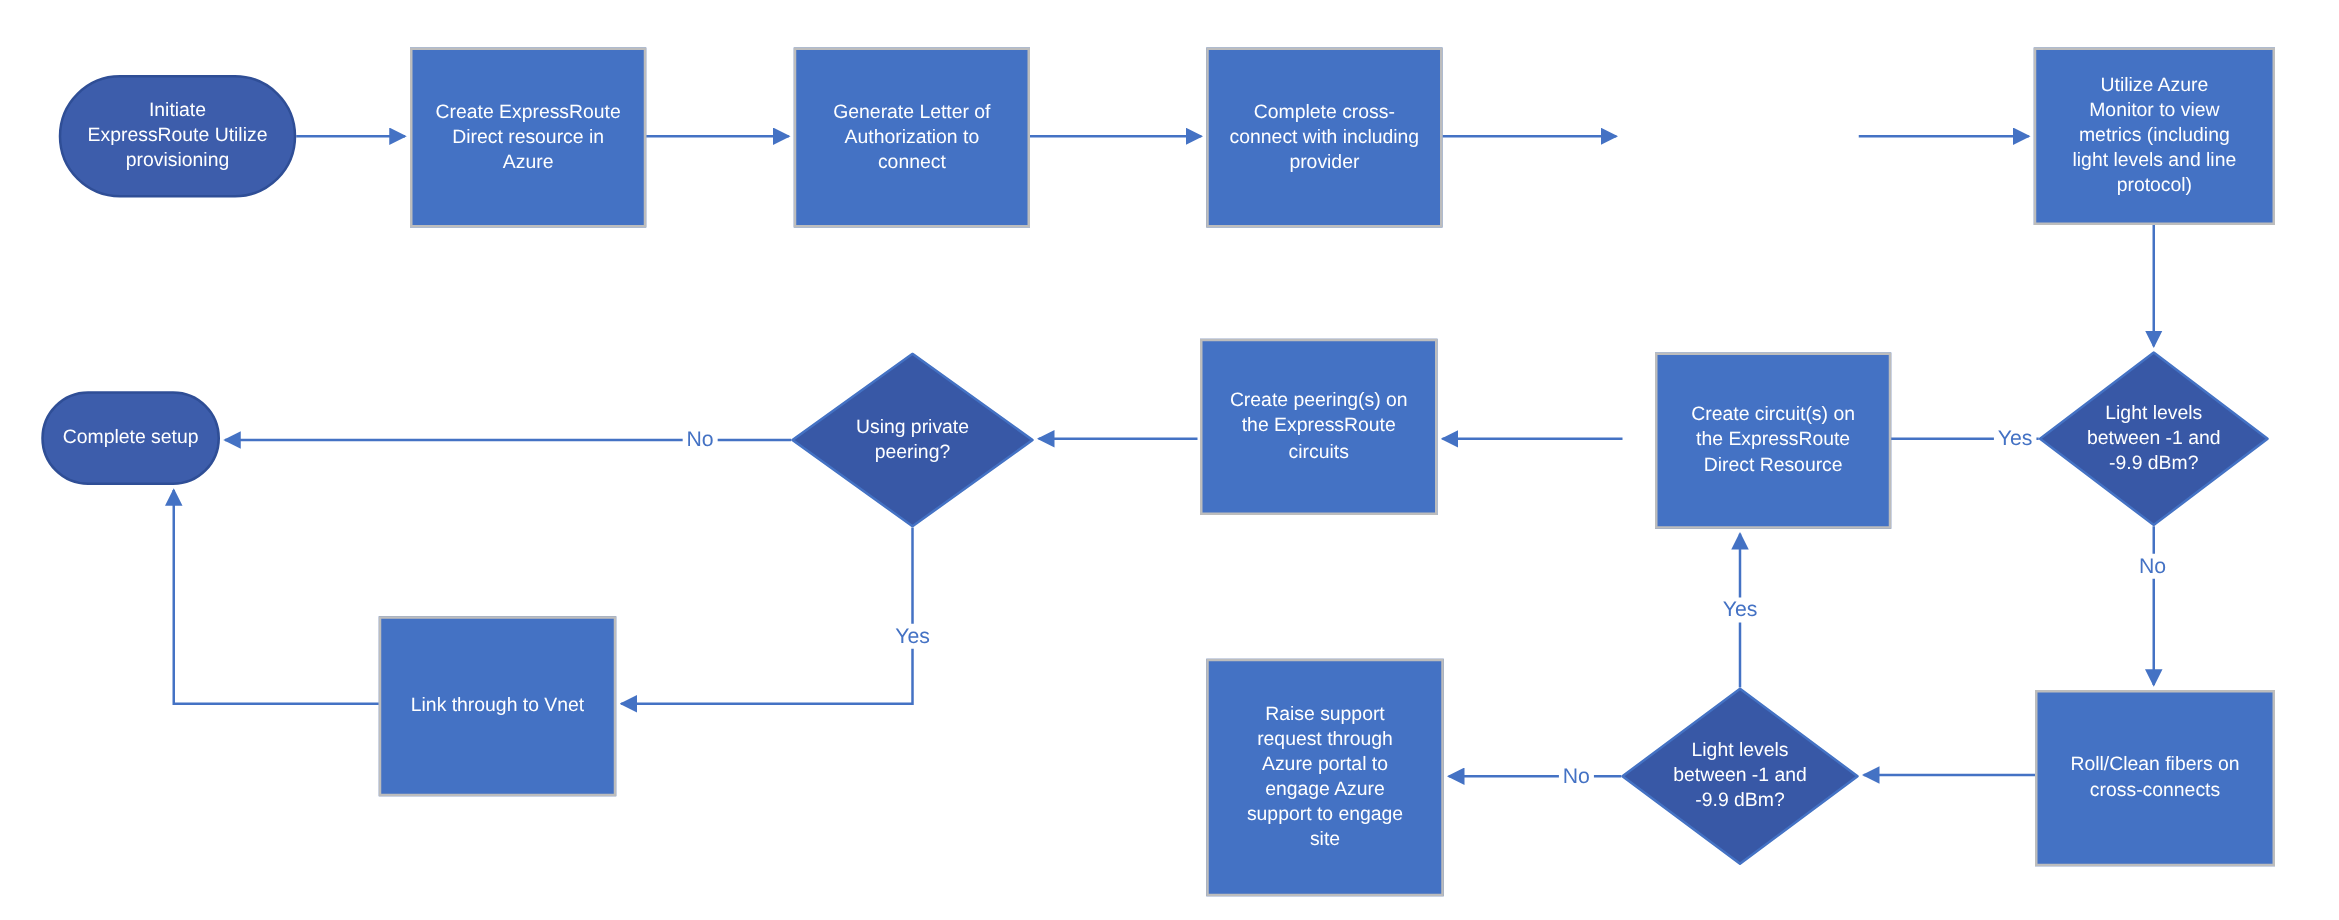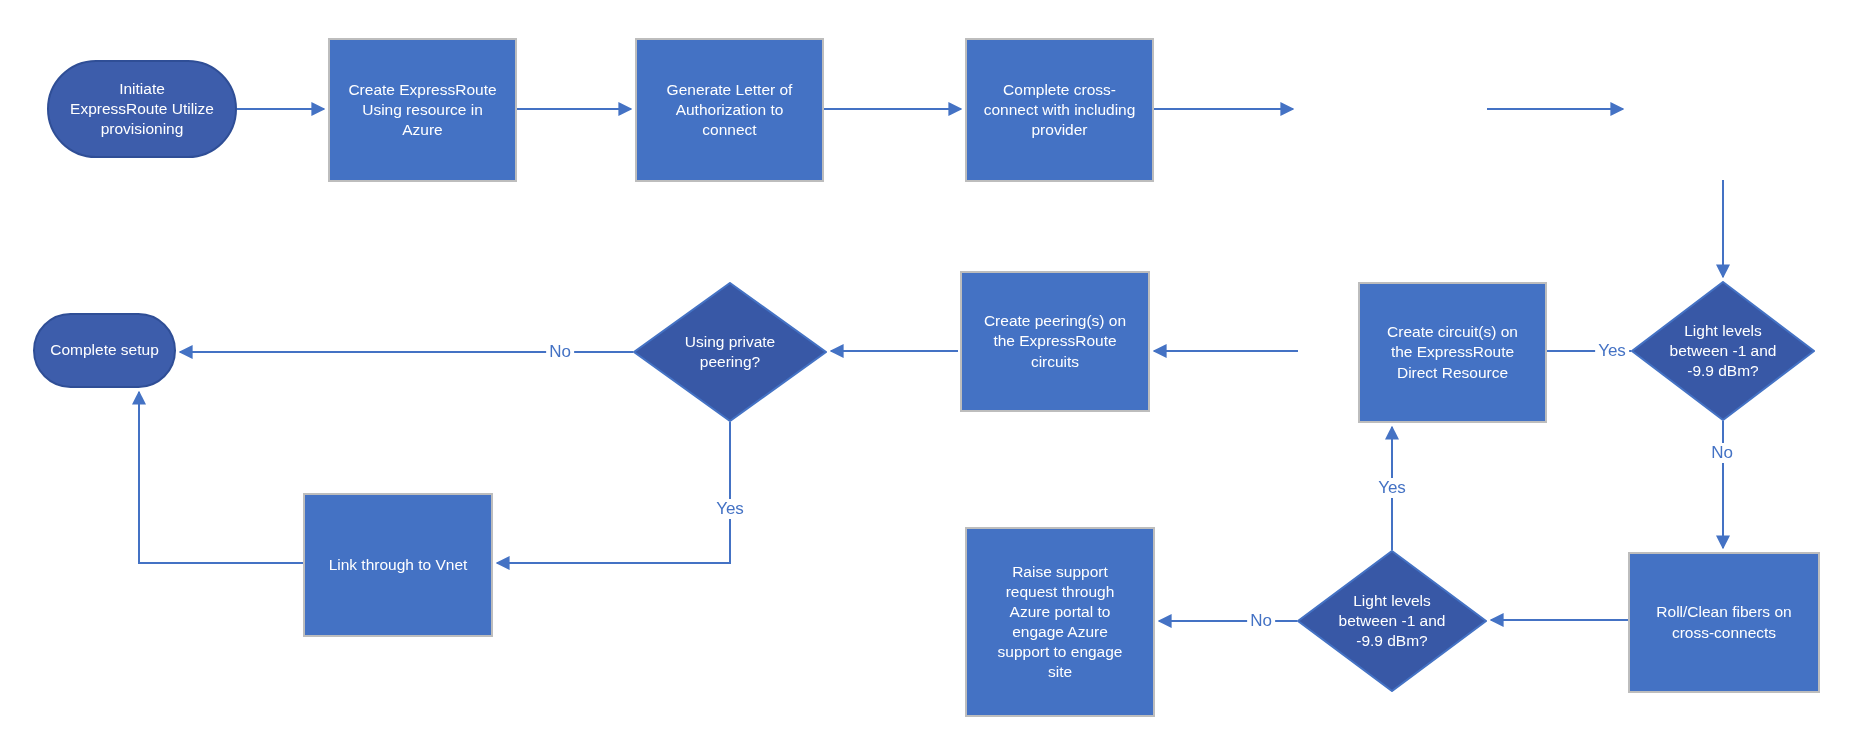--- a/index.html
+++ b/index.html
@@ -81,36 +81,39 @@
     <line x1="1723" y1="421" x2="1723" y2="548" marker-end="url(#arrowhead)"></line>
     <line x1="1628" y1="620" x2="1491" y2="620" marker-end="url(#arrowhead)"></line>
     <line x1="1297" y1="621" x2="1159" y2="621" marker-end="url(#arrowhead)"></line>
     <line x1="1392" y1="550" x2="1392" y2="427" marker-end="url(#arrowhead)"></line>
   </svg>
 
   <div class="node terminator" style="left:47px;top:60px;width:190px;height:98px">
     <span class="node-text" style="max-width:145px">Initiate ExpressRoute Utilize provisioning</span>
   </div>
   <div class="node process" style="left:328px;top:38px;width:189px;height:144px">
-    <span class="node-text">Create ExpressRoute Using resource in Azure</span>
+    <span class="node-text">Create ExpressRoute Direct resource in Azure</span>
   </div>
   <div class="node process" style="left:635px;top:38px;width:189px;height:144px">
     <span class="node-text">Generate Letter of Authorization to connect</span>
   </div>
   <div class="node process" style="left:965px;top:38px;width:189px;height:144px">
     <span class="node-text">Complete cross-connect with including provider</span>
+  </div>
+  <div class="node process" style="left:1627px;top:38px;width:193px;height:142px">
+    <span class="node-text" style="max-width:134px">Utilize Azure Monitor to view metrics (including light levels and line protocol)</span>
   </div>
 
   <div class="node decision" style="left:1631px;top:281px;width:184px;height:140px">
     <svg class="diamond" viewBox="0 0 184 140" preserveAspectRatio="none">
         <polygon points="92,1 183,70 92,139 1,70"></polygon>
       </svg>
     <span class="node-text diamond-label">Light levels between -1 and -9.9 dBm?</span>
   </div>
-  <div class="node process" style="left:1358px;top:282px;width:189px;height:141px">
+  <div class="node process" style="left:1324px;top:282px;width:189px;height:141px">
     <span class="node-text">Create circuit(s) on the ExpressRoute Direct Resource</span>
   </div>
   <div class="node process" style="left:960px;top:271px;width:190px;height:141px">
     <span class="node-text">Create peering(s) on the ExpressRoute circuits</span>
   </div>
   <div class="node decision" style="left:633px;top:282px;width:194px;height:140px">
     <svg class="diamond" viewBox="0 0 194 140" preserveAspectRatio="none">
         <polygon points="97,1 193,70 97,139 1,70"></polygon>
       </svg>
     <span class="node-text diamond-label">Using private peering?</span>

